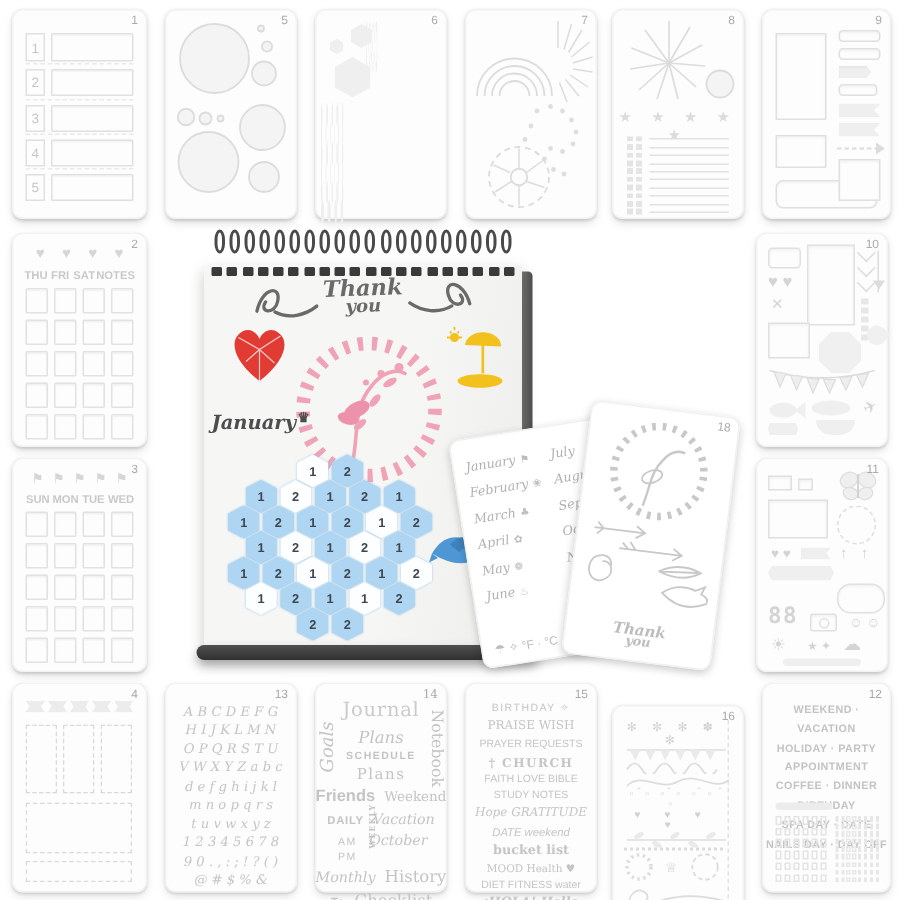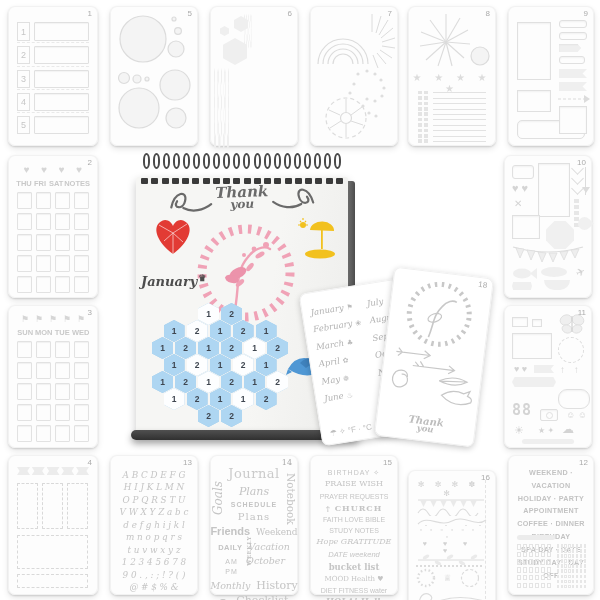--- a/index.html
+++ b/index.html
@@ -673,21 +673,21 @@
 
 <div class="card" style="left:508px;top:455px;width:86px;height:140px">
   <span class="cnum">12</span>
   <div class="c12-words">
       <div>WEEKEND · VACATION</div>
       <div>HOLIDAY · PARTY</div>
       <div>APPOINTMENT</div>
       <div>COFFEE · DINNER</div>
       <div>BIRTHDAY</div>
       <div>SPA DAY · DATE</div>
-      <div>STUDY DAY · DAY OFF</div>
+      <div>NAILS DAY · DAY OFF</div>
     </div>
   <div class="c12-bar"></div>
   <div class="c12-grids">
     <div class="g-a">
         <div></div>
         <div></div>
         <div></div>
         <div></div>
         <div></div>
         <div></div>

